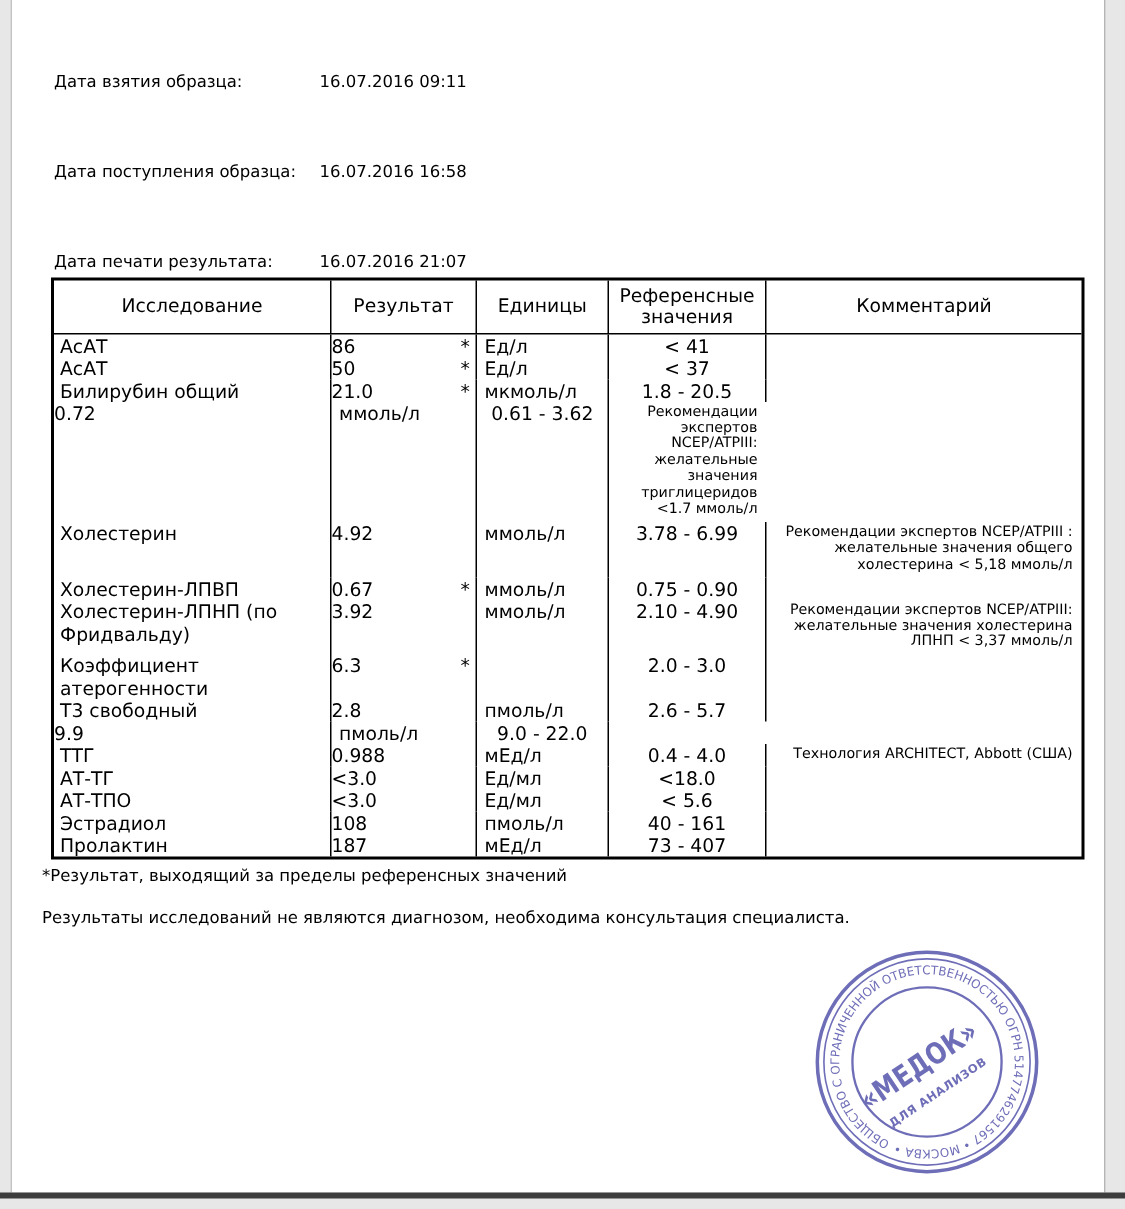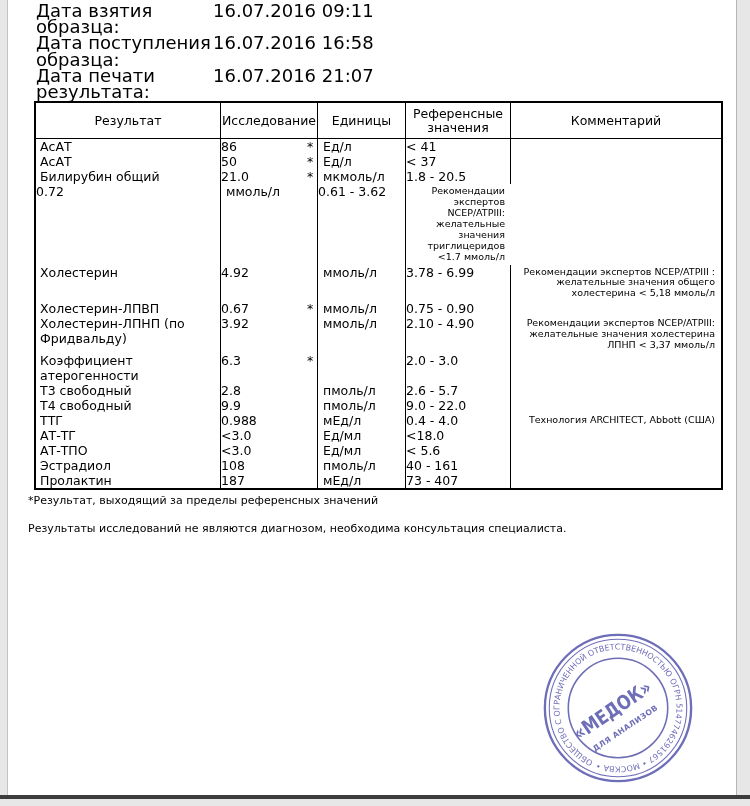--- a/index.html
+++ b/index.html
@@ -16,21 +16,21 @@
     background:#fff;
     border-left:1px solid #c2c2c2;
     border-right:1px solid #b5b5b5;
   }
   .bottom-bar {
     position:absolute; left:0; top:795px; width:750px; height:4px;
     background:#3d3d3d;
   }
   
   .meta { padding:3px 0 0 28px; }
-  .meta-row { display:flex; line-height:16.2px; font-size:18px; }
+  .meta-row { display:flex; line-height:16.2px; font-size:11px;margin-top:44px; }
   .m-label { width:177px; }
   
   .rtable {
     margin:1px 0 0 26px; width:689px;
     border:2px solid #000;
     font-size:12.5px;
   }
   .trow {
     display:grid;
     grid-template-columns:185px 97px 88px 105px auto;
@@ -45,21 +45,21 @@
   .cell {
     border-right:1px solid #000;
     line-height:15px; min-height:15px;
   }
   .trow .cell:last-child { border-right:none; }
   .c-name { padding:0 4px; }
   .c-result { display:flex; justify-content:space-between; align-items:flex-start; }
   .c-result .num { text-align:right; }
   .c-result .flag { width:14px; padding-left:4px; }
   .c-units { padding-left:5px; }
-  .c-ref { text-align:left; }
+  .c-ref { text-align:center; }
   .c-comment {
     font-size:9.5px; line-height:10.9px; padding:2px 6px 2px 8px;text-align:right;
   }
   
   .footnote { margin-left:20px; font-size:11px; line-height:13px; }
   .fn-1 { margin-top:4px; }
   .fn-2 { margin-top:15px; }
   
   .stamp {
     position:absolute; left:532px; top:630px; width:156px; height:156px;
@@ -85,22 +85,22 @@
       </div>
       <div class="meta-row">
         <span class="m-label">Дата печати результата:</span>
         <span class="m-value">16.07.2016 21:07</span>
       </div>
     </div>
 
   <div class="rtable">
     <div class="trow thead">
 
-    <div class="th">Результат</div>
-        <div class="th">Исследование</div>
+    <div class="th">Исследование</div>
+        <div class="th">Результат</div>
         <div class="th">Единицы</div>
         <div class="th">Референсные значения</div>
         <div class="th">Комментарий</div>
       </div>
     <div>
 
     <div class="trow">
           <div class="cell c-name">АсАТ</div>
           <div class="cell c-result">
             <span class="num">86</span>
@@ -183,21 +183,20 @@
           <div class="cell c-name">Т3 свободный</div>
           <div class="cell c-result">
             <span class="num">2.8</span>
             <span class="flag"></span>
           </div>
           <div class="cell c-units">пмоль/л</div>
           <div class="cell c-ref">2.6 - 5.7</div>
           <div class="cell c-comment"></div>
         </div>
         <div class="trow">
-          <div class="cell c-name">Т4 свободный</div>
           <div class="cell c-result">
             <span class="num">9.9</span>
             <span class="flag"></span>
           </div>
           <div class="cell c-units">пмоль/л</div>
           <div class="cell c-ref">9.0 - 22.0</div>
           <div class="cell c-comment"></div>
         </div>
         <div class="trow">
           <div class="cell c-name">ТТГ</div>

